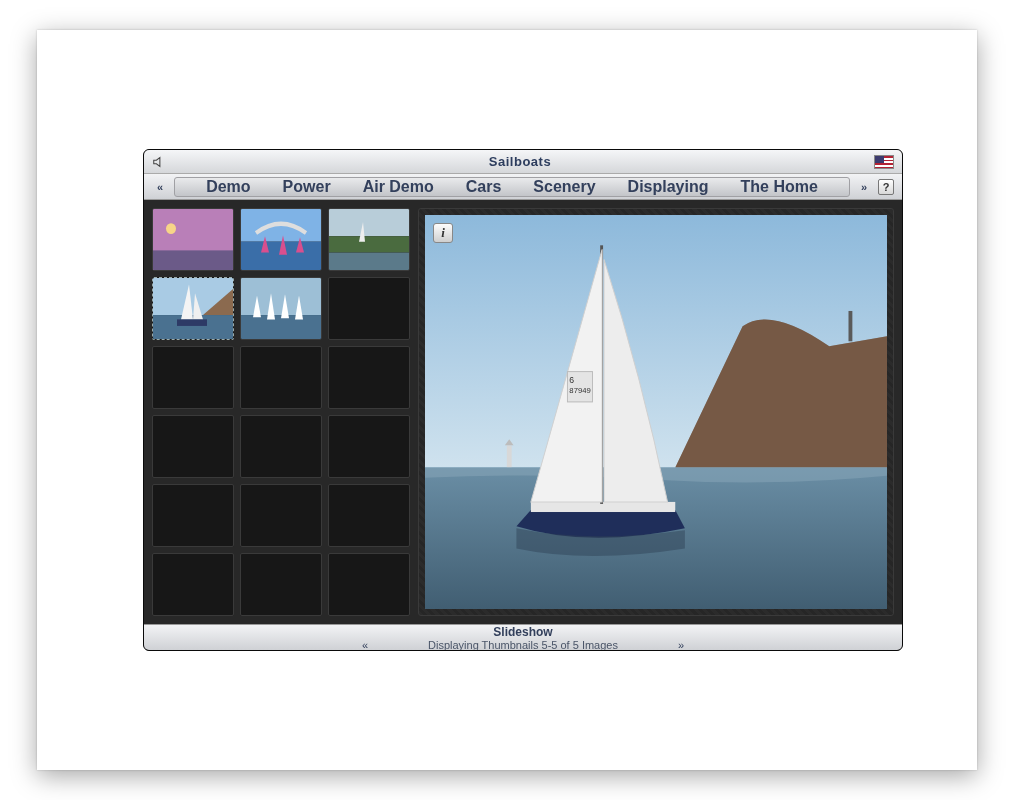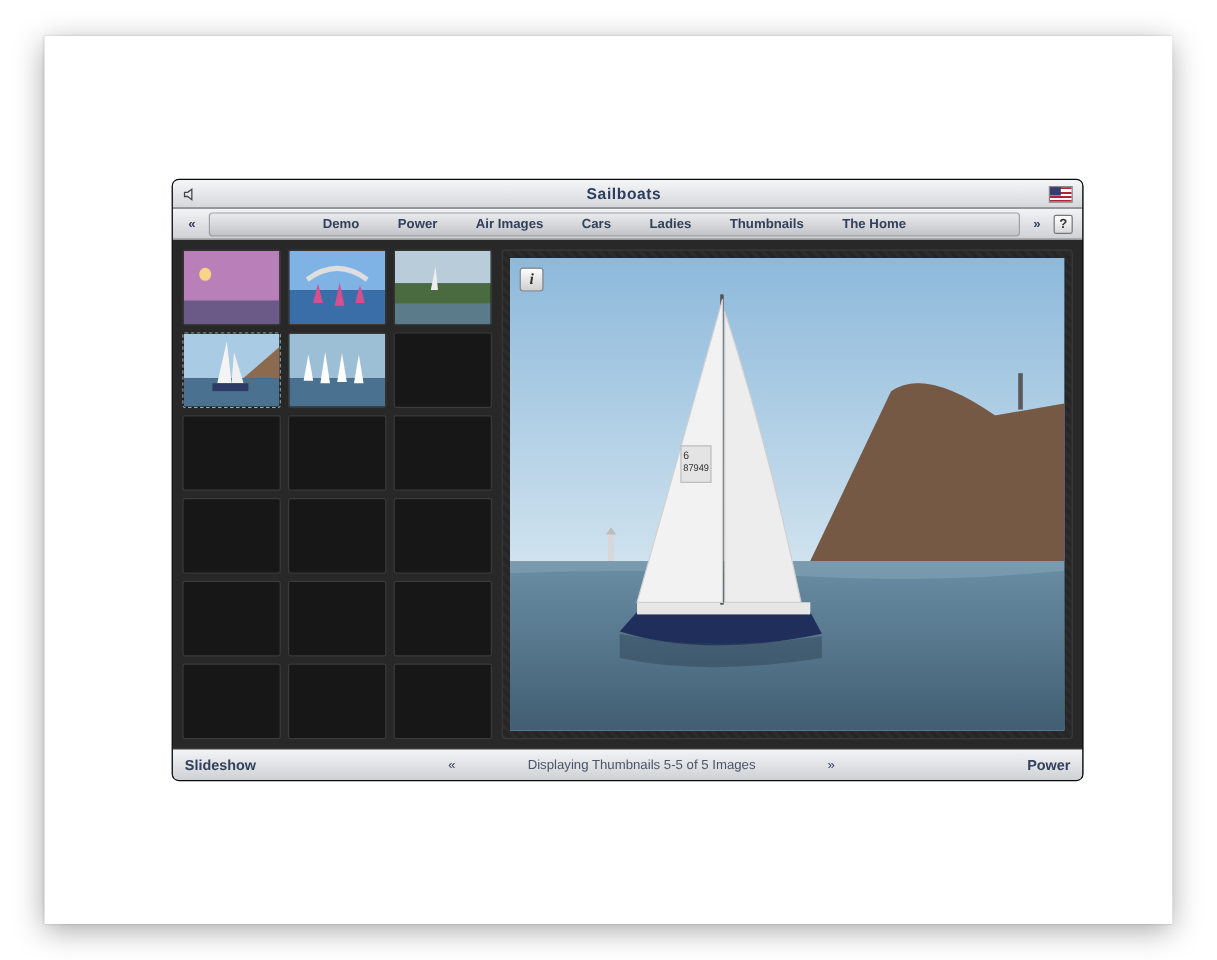--- a/index.html
+++ b/index.html
@@ -63,21 +63,21 @@
   }
   .nav-tabs {
     flex:1; display:flex; align-items:center; justify-content:center;
     gap:0;
     background:linear-gradient(#e9eaec,#c3c5c9);
     border:1px solid #a0a0a4; border-radius:3px;
     height:20px; overflow:hidden;
   }
   .tab {
     padding: 0 16px;
-    font-size:11px; font-weight:bold;
+    font-size:16px; font-weight:bold;
     color:#33405c;
     line-height:18px;
     white-space:nowrap;
   }
   .help-icon {
     width:16px; height:16px; border:1px solid #777; border-radius:2px;
     display:flex; align-items:center; justify-content:center;
     font-size:11px; font-weight:bold; color:#333;
     background:linear-gradient(#fff,#d8d8d8);
   }
@@ -126,21 +126,21 @@
     font-family: Georgia, serif;
     font-style:italic; font-weight:bold;
     color:#333; font-size:13px;
   }
   .footer {
     height:26px;
     background:linear-gradient(#f2f3f5,#cfd1d5);
     border-top:1px solid #999;
     display:flex; align-items:center;
     padding:0 10px;
-    font-size:12px; font-weight:bold; color:#33405c;
+    font-size:12px; font-weight:bold; color:#33405c;flex-direction:column;
   }
   .footer .status {
     flex:1; text-align:center; font-weight:normal; color:#4a5568; font-size:11px;
     display:flex; align-items:center; justify-content:center; gap:60px;
   }
   .footer .arrow { font-size:11px; color:#33405c; }
 </style>
 </head>
 <body>
 
@@ -155,24 +155,24 @@
     </span>
     <span class="title">Sailboats</span>
     <span class="flag"></span>
   </div>
 
   <div class="navbar">
     <span class="nav-arrow">«</span>
     <div class="nav-tabs">
       <span class="tab">Demo</span>
       <span class="tab">Power</span>
-      <span class="tab">Air Images</span>
+      <span class="tab">Air Demo</span>
       <span class="tab">Cars</span>
-      <span class="tab">Ladies</span>
-      <span class="tab">Thumbnails</span>
+      <span class="tab">Scenery</span>
+      <span class="tab">Displaying</span>
       <span class="tab">The Home</span>
     </div>
     <span class="nav-arrow">»</span>
     <span class="help-icon">?</span>
   </div>
 
   <div class="content">
     <div class="thumbs">
       <div class="thumb">
         <svg viewBox="0 0 80 56" preserveAspectRatio="none">

